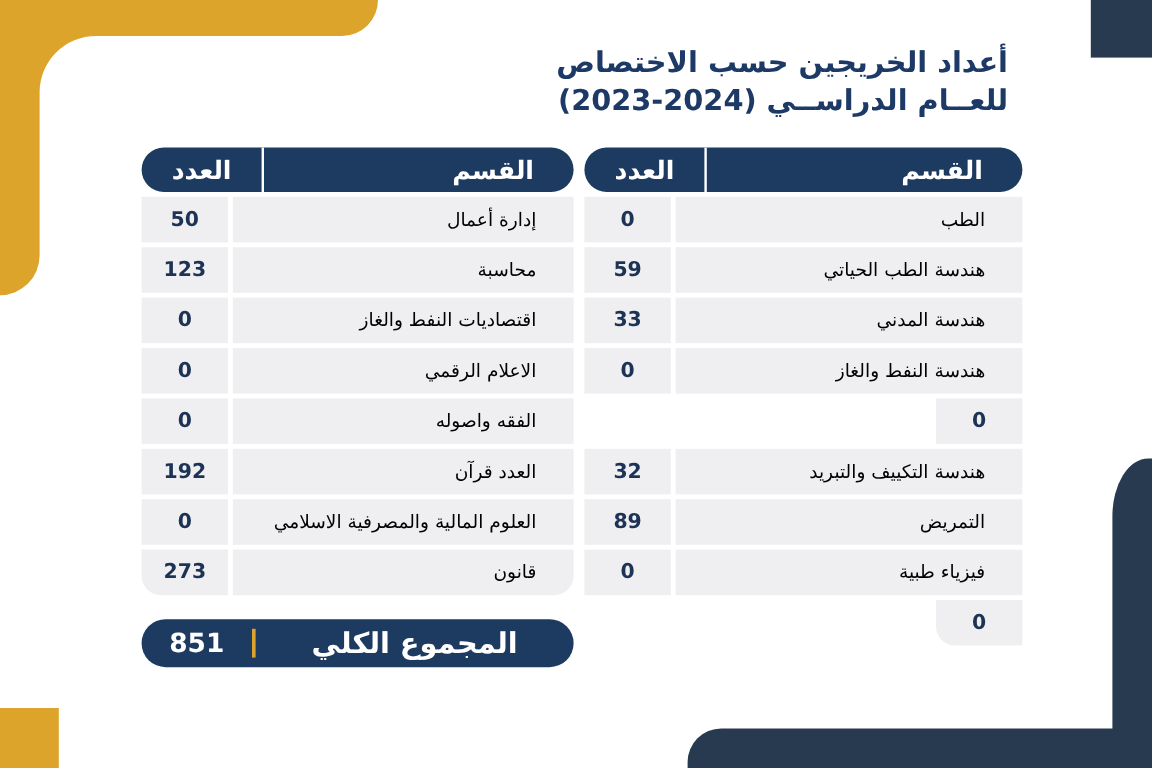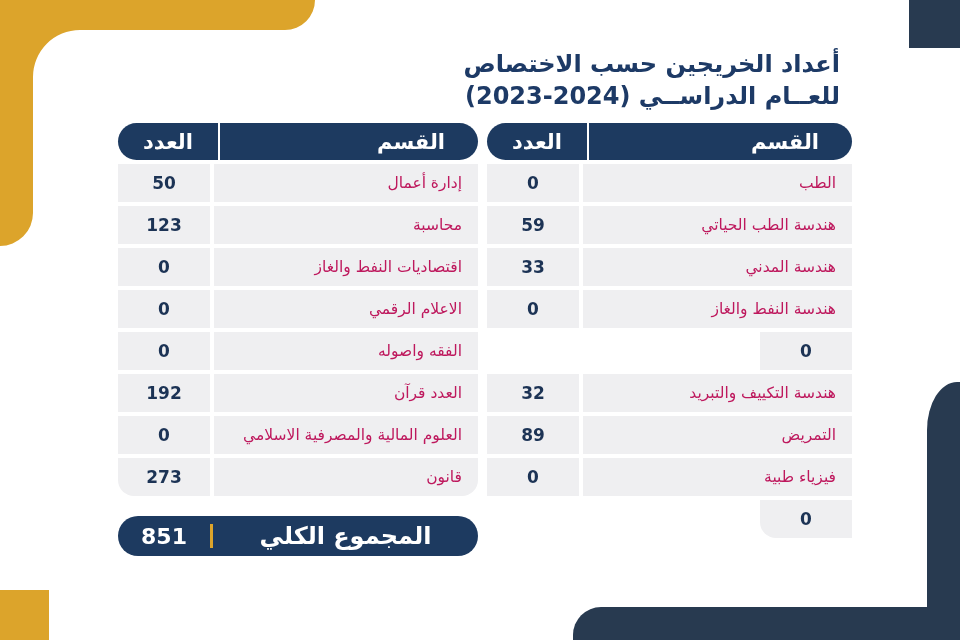--- a/index.html
+++ b/index.html
@@ -11,21 +11,21 @@
 
   
   .gold-corner-tl{position:absolute;top:0;left:0;}
   .navy-rect-tr{position:absolute;top:0;right:0;width:51px;height:48px;background:#283a50;}
   .navy-bar-br-v{position:absolute;right:0;top:382px;width:33px;height:258px;background:#283a50;border-top-left-radius:30px 48px;}
   .navy-bar-br-h{position:absolute;right:0;bottom:0;width:387px;height:33px;background:#283a50;border-top-left-radius:28px;}
   .gold-square-bl{position:absolute;left:0;bottom:0;width:49px;height:50px;background:#dca42b;}
 
   
   .title{
-    position:absolute;top:48px;left:495px;width:345px;
+    position:absolute;top:36px;left:495px;width:345px;
     direction:rtl;text-align:center;color:#1d3a66;
     font-weight:bold;font-size:24px;line-height:1.35;
   }
   .title div{white-space:nowrap;}
 
   
   .gtable{position:absolute;top:123px;}
   .gtable.right{left:487px;width:365px;}
   .gtable.left{left:118px;width:360px;}
 
@@ -34,22 +34,22 @@
     background:#1d3a60;border-radius:19px;color:#ffffff;
     font-weight:bold;font-size:21px;margin-bottom:4px;
   }
   .th-dept{flex:1;text-align:right;padding-right:33px;white-space:nowrap;}
   .th-div{width:2px;height:37px;background:#ffffff;}
   .th-num{width:100px;text-align:center;}
 
   .tbody{display:flex;flex-direction:column;gap:4px;direction:rtl;}
   .trow{display:flex;gap:4px;height:38px;direction:rtl;}
   .cell{background:#efeff1;display:flex;align-items:center;}
-  .cell.dept{flex:1;justify-content:flex-start;padding:0 16px;color:#be185d;font-size:15.5px;white-space:nowrap;}
-  .cell.num{width:92px;justify-content:center;font-weight:bold;color:#1c3355;font-size:17px;}
+  .cell.dept{flex:1;justify-content:flex-start;padding:0 31px;color:#000000;font-size:15.5px;white-space:nowrap;}
+  .cell.num{width:72px;justify-content:center;font-weight:bold;color:#1c3355;font-size:17px;}
   .trow:last-child .cell.dept{border-bottom-right-radius:16px;}
   .trow:last-child .cell.num{border-bottom-left-radius:16px;}
 
   
   .total-pill{
     position:absolute;left:118px;top:516px;width:360px;height:40px;
     background:#1d3a60;border-radius:20px;display:flex;direction:rtl;
     align-items:center;color:#ffffff;font-weight:bold;
   }
   .total-label{flex:1;text-align:center;font-size:24px;white-space:nowrap;}

